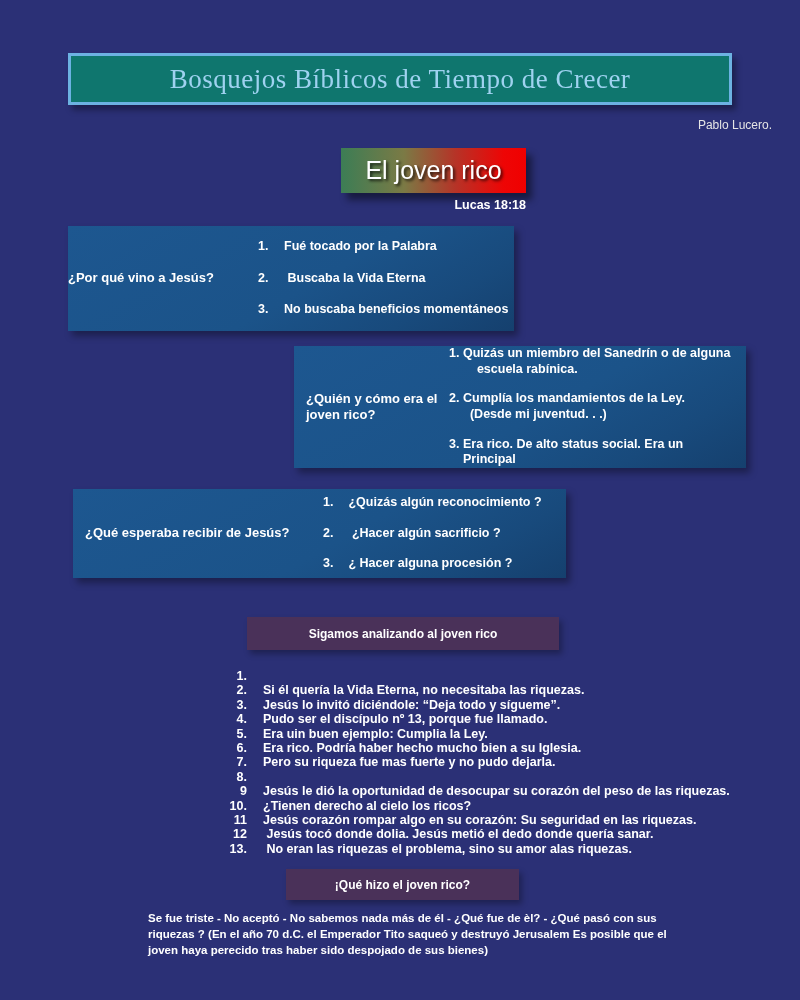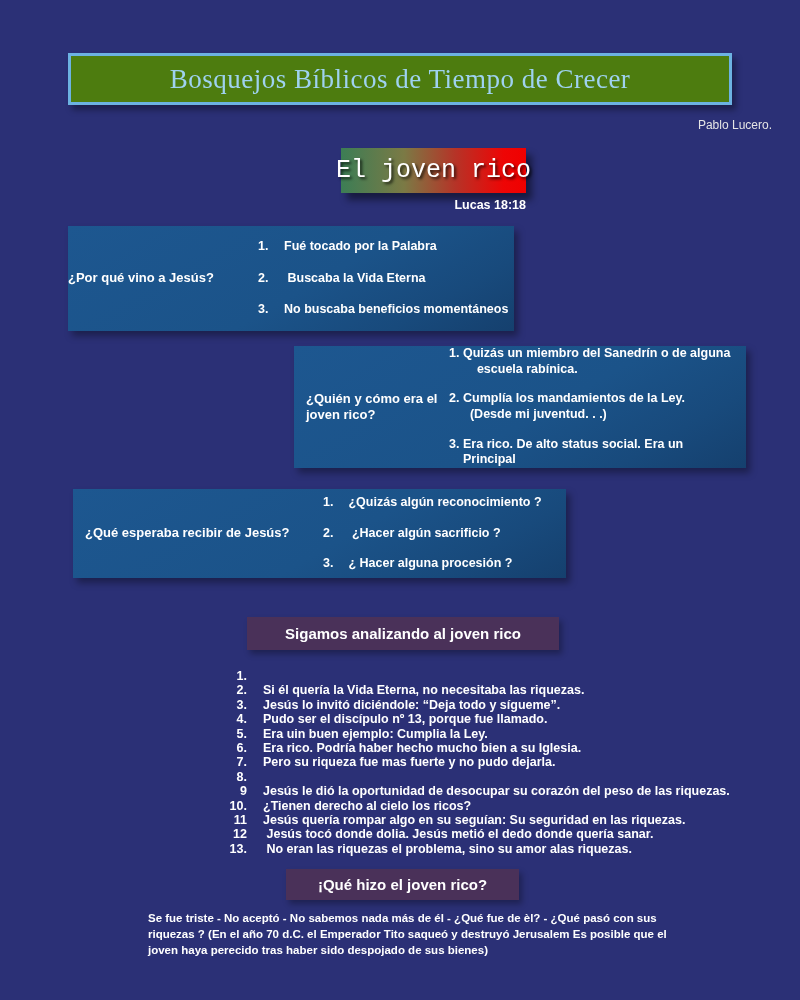--- a/index.html
+++ b/index.html
@@ -16,21 +16,21 @@
   }
 
   
   .banner {
     position: absolute;
     left: 68px;
     top: 53px;
     width: 664px;
     height: 52px;
     border: 3px solid #6cb2e2;
-    background: #4d7c0f;
+    background: #0f766e;
     box-sizing: border-box;
     display: flex;
     align-items: center;
     justify-content: center;
     box-shadow: 4px 5px 6px rgba(0,0,0,0.35);
   }
   .banner-title {
     font-family: "Liberation Serif", serif;
     font-size: 27px;
     color: #9fd2f0;
@@ -57,21 +57,21 @@
   .title-plate {
     width: 100%;
     height: 100%;
     background: linear-gradient(to right, #3c7d55 0%, #7b7a45 34%, #b63327 62%, #ee0505 88%, #f00000 100%);
     box-shadow: 6px 7px 7px rgba(0,0,0,0.45);
     display: flex;
     align-items: center;
     justify-content: center;
   }
   .title-plate-text {
-    font-family: Liberation Mono, monospace;
+    font-family: Liberation Sans, sans-serif;
     font-size: 25px;
     color: #ffffff;
     text-shadow: 2px 2px 3px rgba(0,0,0,0.75);
     white-space: nowrap;
   }
   .verse-ref {
     position: absolute;
     left: 341px;
     top: 198px;
     width: 185px;
@@ -140,21 +140,21 @@
   .purple-bar {
     position: absolute;
     background: #4a3159;
     display: flex;
     align-items: center;
     justify-content: center;
     box-shadow: 3px 4px 6px rgba(0,0,0,0.3);
   }
   .purple-bar span {
     color: #ffffff;
-    font-size: 15px;
+    font-size: 12px;
     font-weight: bold;
     white-space: nowrap;
   }
   #bar-analysis { left: 247px; top: 617px; width: 312px; height: 33px; }
   #bar-whatdid  { left: 286px; top: 869px; width: 233px; height: 31px; }
 
   
   .main-list {
     position: absolute;
     left: 225px;
@@ -273,21 +273,21 @@
     <div class="main-list-row"><span class="main-list-num">1.</span></div>
     <div class="main-list-row"><span class="main-list-num">2.</span><span class="main-list-text">Si él quería la Vida Eterna, no necesitaba las riquezas.</span></div>
     <div class="main-list-row"><span class="main-list-num">3.</span><span class="main-list-text">Jesús lo invitó diciéndole: “Deja todo y sígueme”.</span></div>
     <div class="main-list-row"><span class="main-list-num">4.</span><span class="main-list-text">Pudo ser el discípulo nº 13, porque fue llamado.</span></div>
     <div class="main-list-row"><span class="main-list-num">5.</span><span class="main-list-text">Era uin buen ejemplo: Cumplia la Ley.</span></div>
     <div class="main-list-row"><span class="main-list-num">6.</span><span class="main-list-text">Era rico. Podría haber hecho mucho bien a su Iglesia.</span></div>
     <div class="main-list-row"><span class="main-list-num">7.</span><span class="main-list-text">Pero su riqueza fue mas fuerte y no pudo dejarla.</span></div>
     <div class="main-list-row"><span class="main-list-num">8.</span></div>
     <div class="main-list-row"><span class="main-list-num">9</span><span class="main-list-text">Jesús le dió la oportunidad de desocupar su corazón del peso de las riquezas.</span></div>
     <div class="main-list-row"><span class="main-list-num">10.</span><span class="main-list-text">¿Tienen derecho al cielo los ricos?</span></div>
-    <div class="main-list-row"><span class="main-list-num">11</span><span class="main-list-text">Jesús quería rompar algo en su seguían: Su seguridad en las riquezas.</span></div>
+    <div class="main-list-row"><span class="main-list-num">11</span><span class="main-list-text">Jesús corazón rompar algo en su corazón: Su seguridad en las riquezas.</span></div>
     <div class="main-list-row"><span class="main-list-num">12</span><span class="main-list-text"> Jesús tocó donde dolia. Jesús metió el dedo donde quería sanar.</span></div>
     <div class="main-list-row"><span class="main-list-num">13.</span><span class="main-list-text"> No eran las riquezas el problema, sino su amor alas riquezas.</span></div>
   </div>
 
 <div class="purple-bar" id="bar-whatdid">
   <span>¡Qué hizo el joven rico?</span>
 </div>
 
 <div class="closing">Se fue triste - No aceptó - No sabemos nada más de él - ¿Qué fue de èl? - ¿Qué pasó con sus riquezas ?  (En el año 70 d.C. el Emperador Tito saqueó y destruyó Jerusalem Es posible que el joven haya perecido tras haber sido despojado de sus bienes)</div>
 

